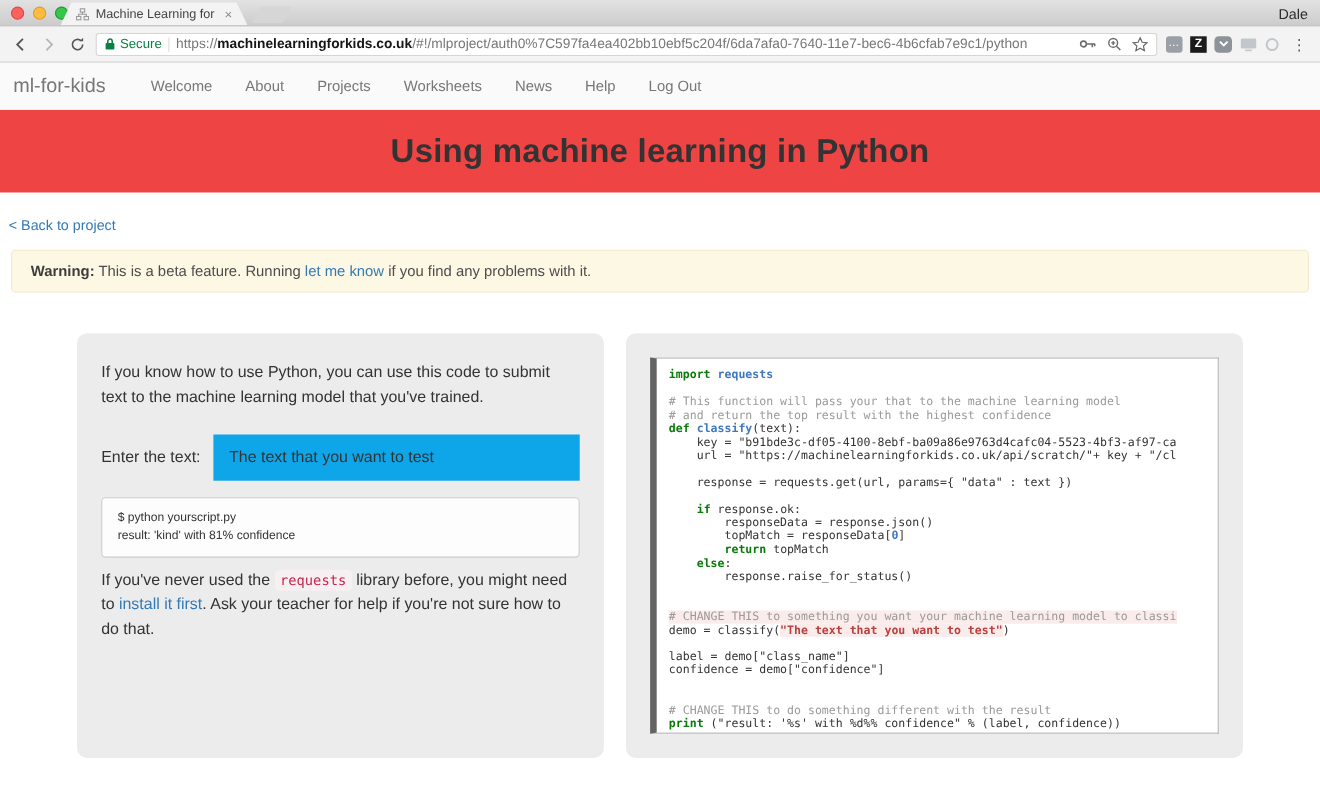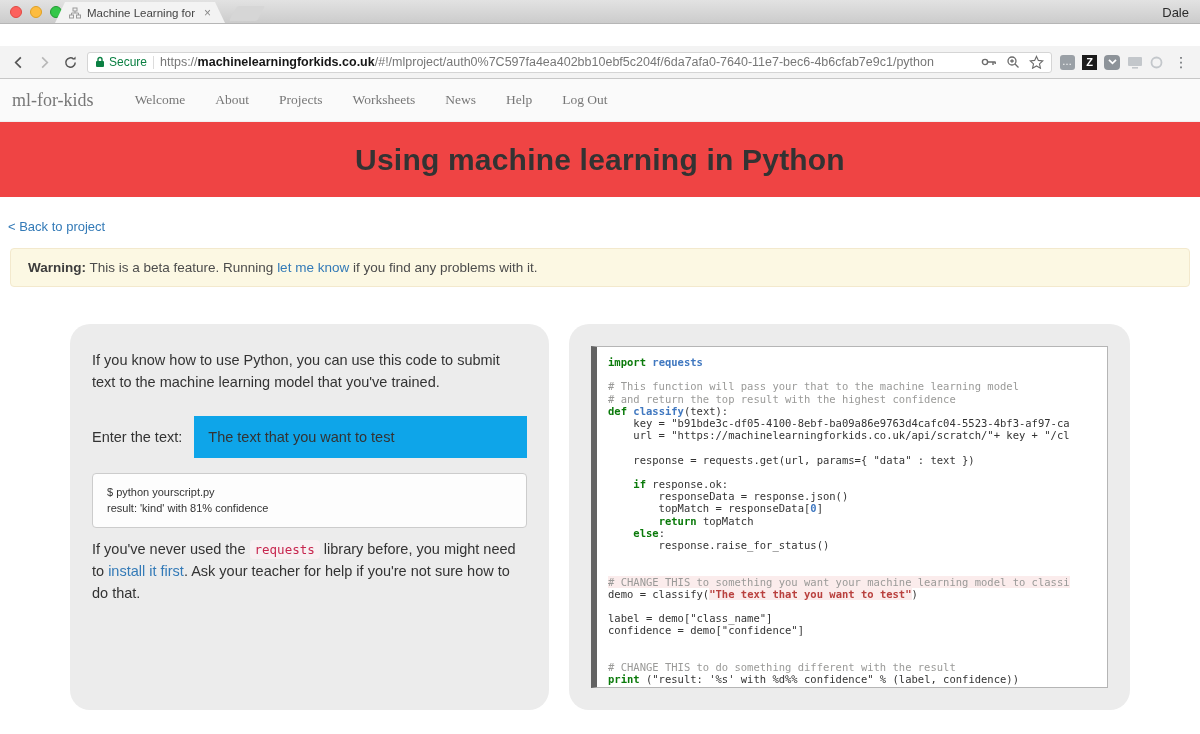--- a/index.html
+++ b/index.html
@@ -19,60 +19,60 @@
   .tab { margin-left:55px; width:170px; height:21px; background:#f3f3f3;
          clip-path:polygon(0 100%, 10px 0, calc(100% - 10px) 0, 100% 100%);
          display:flex; align-items:center; gap:6px; padding:0 14px; }
   .tab-title { flex:1; font-size:11.5px; color:#444; white-space:nowrap; overflow:hidden; }
   .tab-close { color:#888; font-size:12px; line-height:1; cursor:default; }
   .newtab { width:28px; height:15px; background:#d6d6d6; transform:skewX(-28deg);
             margin:0 0 2px 8px; border-radius:2px; }
   .profile-name { position:absolute; right:11px; top:5px; font-size:13px; color:#2b2b2b; }
 
   .toolbar { height:33px; background:#f3f3f3; border-bottom:1px solid #c7c7c7;
-             display:flex; align-items:center; padding:0 9px; gap:8px;margin-top:22px; }
+             display:flex; align-items:center; padding:0 9px; gap:8px; }
   .nav-btn { width:18px; height:18px; display:flex; align-items:center; justify-content:center; }
   .urlbar { flex:1; height:21px; background:#fff; border:1px solid #d5d5d5; border-radius:3px;
             display:flex; align-items:center; padding:0 7px; gap:6px; min-width:0; }
   .secure-chip { display:flex; align-items:center; gap:4px; color:#0b8043;
                  font-size:12px; font-weight:500; flex:0 0 auto; }
   .url-divider { width:1px; height:13px; background:#dcdcdc; flex:0 0 auto; }
   .url-text { font-size:12.5px; color:#777; white-space:nowrap; overflow:hidden; flex:1; min-width:0; }
   .url-domain { color:#161616; font-weight:bold; }
   .urlbar-icons { display:flex; align-items:center; gap:9px; flex:0 0 auto; }
   .ext-icons { display:flex; align-items:center; gap:7px; flex:0 0 auto; }
   .ext-dots { width:15px; height:15px; border-radius:3px; background:#9aa0a6; color:#fff;
               font-size:10px; line-height:13px; text-align:center; letter-spacing:1px; }
   .ext-z { width:15px; height:15px; background:#1b1b1b; color:#fff; font-weight:bold;
            font-size:11px; line-height:15px; text-align:center; }
   .ext-pocket { width:16px; height:15px; border-radius:4px; background:#8d9399;
                 display:flex; align-items:center; justify-content:center; }
   .menu-dots { color:#5f6368; font-size:14px; letter-spacing:0; padding:0 3px; }
 
   
   .navbar { height:43px; background:#fafafa; border-bottom:1px solid #f0f0f0;
-            display:flex; align-items:center; padding-left:12px;font-family:Liberation Serif, serif; }
+            display:flex; align-items:center; padding-left:12px; }
   .brand { font-size:18px; color:#777; margin-right:26px; text-decoration:none; }
   .nav-items { display:flex; align-items:center; }
   .nav-item { font-size:13.5px; color:#777; text-decoration:none; padding:0 15px; }
 
   .jumbotron { height:75px; background:#ef4444; display:flex; align-items:center; justify-content:center; }
   .page-title { font-size:30px; font-weight:bold; color:#333; letter-spacing:.2px; }
 
   .back-link { display:inline-block; margin:22px 0 0 8px; font-size:13px;
                color:var(--accent); text-decoration:none; }
 
   .warning { margin:13px 10px 0; background:var(--warning-bg); border:1px solid #f3e9cd;
              border-radius:4px; padding:11px 17px; font-size:13.5px; color:#4c4c4c; }
   .warning b { color:#3d3d3d; }
   .warning a { color:var(--accent); text-decoration:none; }
 
   
   .panels { display:flex; gap:20px; margin:37px 70px 0; }
-  .panel { background:var(--panel-bg); border-radius:20px; }
+  .panel { background:var(--panel-bg); border-radius:9px; }
   .panel-left { width:522px; height:386px; padding:26px 22px; font-size:14.5px; color:#333; }
   .panel-right { width:612px; height:386px; padding:22px; }
 
   .intro { line-height:1.5; }
   .input-row { display:flex; align-items:center; gap:12px; margin-top:22px; }
   .input-label { flex:0 0 auto; }
   .text-input { flex:1; height:42px; border:none; outline:none; background:#0ea5e9;
                 padding:0 14px; font-size:14.5px; color:#333;
                 font-family:"Liberation Sans", sans-serif; }
   .running { margin-top:23px; }

